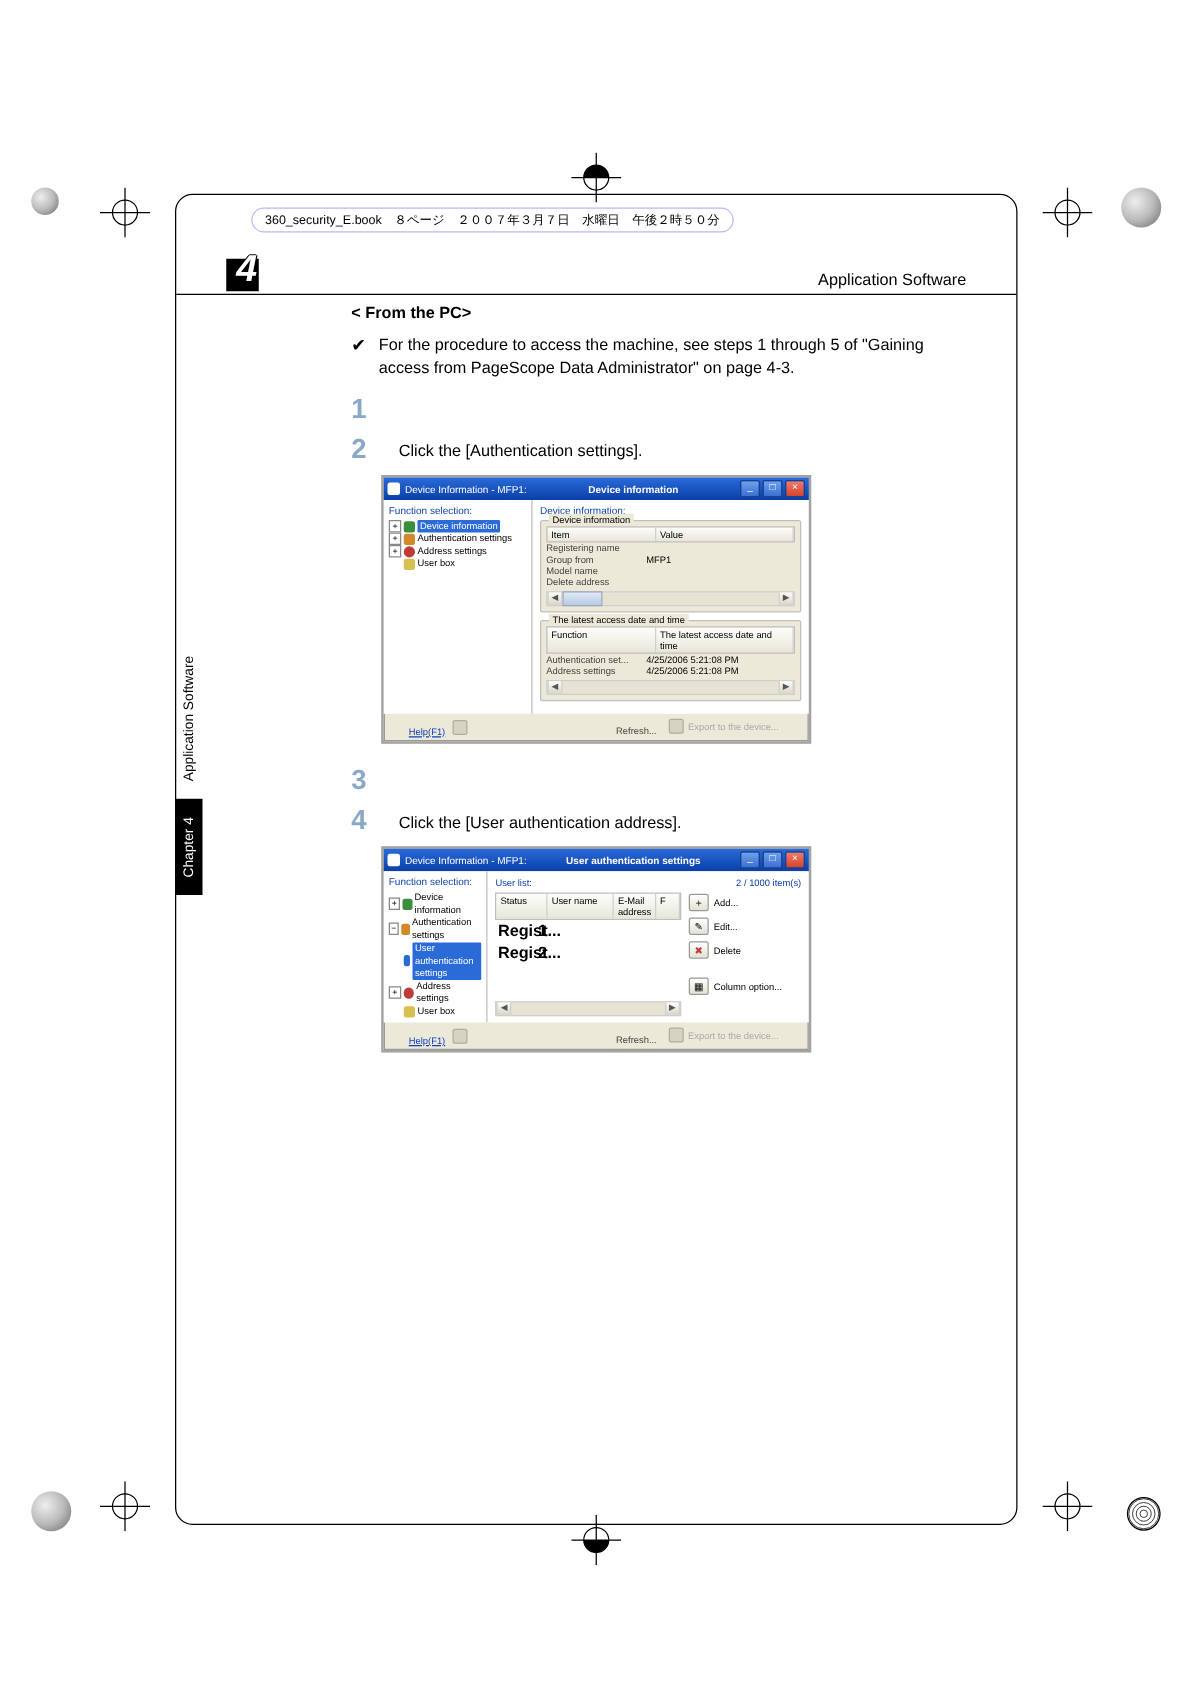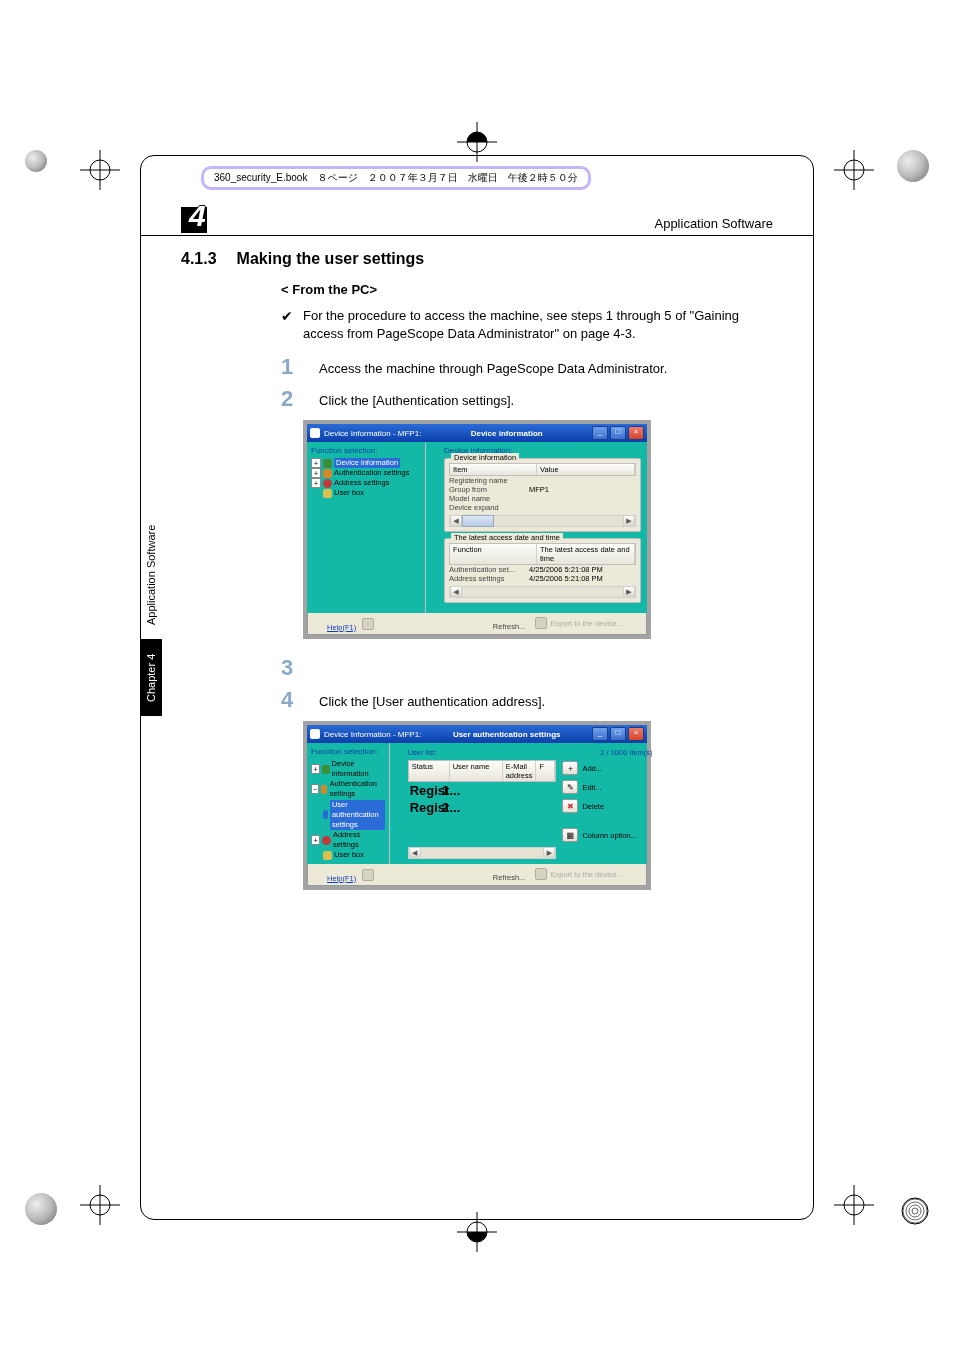--- a/index.html
+++ b/index.html
@@ -49,21 +49,21 @@
     right: 140px;
     bottom: 130px;
     border: 1px solid #000;
     border-radius: 14px;
   }
   .header-line {
     position: absolute;
     top: 10px;
     left: 60px;
     font-size: 10px;
-    border: 3px solid #c4b5fd;
+    border: 1px solid #c4b5fd;
     border-radius: 10px;
     padding: 2px 10px;
     white-space: nowrap;
   }
   .running-head {
     display: flex;
     justify-content: space-between;
     align-items: flex-end;
     padding: 45px 40px 0 40px;
     border-bottom: 1px solid #000;
@@ -179,21 +179,21 @@
     border-top: 1px solid #000;
     display: flex;
     justify-content: space-between;
     font-size: 12px;
     padding-top: 4px;
   }
 
   
   .win {
     margin: 6px auto 18px auto;
-    border: 4px solid #a3a3a3;
+    border: 2px solid #a3a3a3;
     font-size: 8px;
     background: #ece9d8;
     box-shadow: 0 0 0 1px #999 inset;
   }
   .win1 { width: 340px; }
   .win2 { width: 340px; }
   .titlebar {
     background: linear-gradient(to bottom, #2a6bd8, #0a3fa8);
     color: #fff;
     display: flex;
@@ -215,22 +215,21 @@
     border: 1px solid #1a3f8a;
     border-radius: 2px;
     color:#fff;
     font-size:8px;
     line-height:10px;
     text-align:center;
   }
   .titlebar .wbtn.close { background: linear-gradient(#ef7b6b,#d6432b); }
   .wbody {
     display: flex;
-    background: #14b8a6;
-    gap: 12px;
+    background: #ffffff;
   }
   .wleft {
     width: 110px;
     border-right: 1px solid #bfbfbf;
     padding: 4px;
   }
   .wleft .lbl { color: #0a3fa8; margin-bottom: 3px; }
   .tree { font-size: 7.5px; line-height: 1.35; }
   .tree .node { display:flex; align-items:center; gap:2px; }
   .tree .exp {
@@ -371,35 +370,30 @@
     </div>
     <div class="running-title">Application Software</div>
   </div>
 
   <div class="side-tab">
     <div class="txt">Application Software</div>
     <div class="blk">Chapter 4</div>
   </div>
 
   <div class="content">
-    <div class="sec-head">
-      <span>4.1.3</span>
-      <span>Making the user settings</span>
-    </div>
 
     <div class="subhead">&lt; From the PC&gt;</div>
 
     <div class="para-check">
       <span class="tick">✔</span>
       <span>For the procedure to access the machine, see steps 1 through 5 of "Gaining access from PageScope Data Administrator" on page 4-3.</span>
     </div>
 
     <div class="step">
       <span class="snum">1</span>
-      <span class="stxt">Access the machine through PageScope Data Administrator.</span>
     </div>
     <div class="step">
       <span class="snum">2</span>
       <span class="stxt">Click the [Authentication settings].</span>
     </div>
 
     <div class="win win1">
       <div class="titlebar">
         <span class="appicon"></span>
         <span>Device Information - MFP1:</span>
@@ -449,21 +443,21 @@
               </div>
             <div class="kv">
                 <span class="k">Group from</span>
                 <span class="v">MFP1</span>
               </div>
             <div class="kv">
                 <span class="k">Model name</span>
                 <span class="v"></span>
               </div>
             <div class="kv">
-                <span class="k">Device expand</span>
+                <span class="k">Delete address</span>
                 <span class="v"></span>
               </div>
             <div class="scrollbar">
                 <span class="arr">◀</span>
                 <span class="thumb"></span>
                 <span class="sp"></span>
                 <span class="arr">▶</span>
               </div>
           </div>
           <div class="group">

